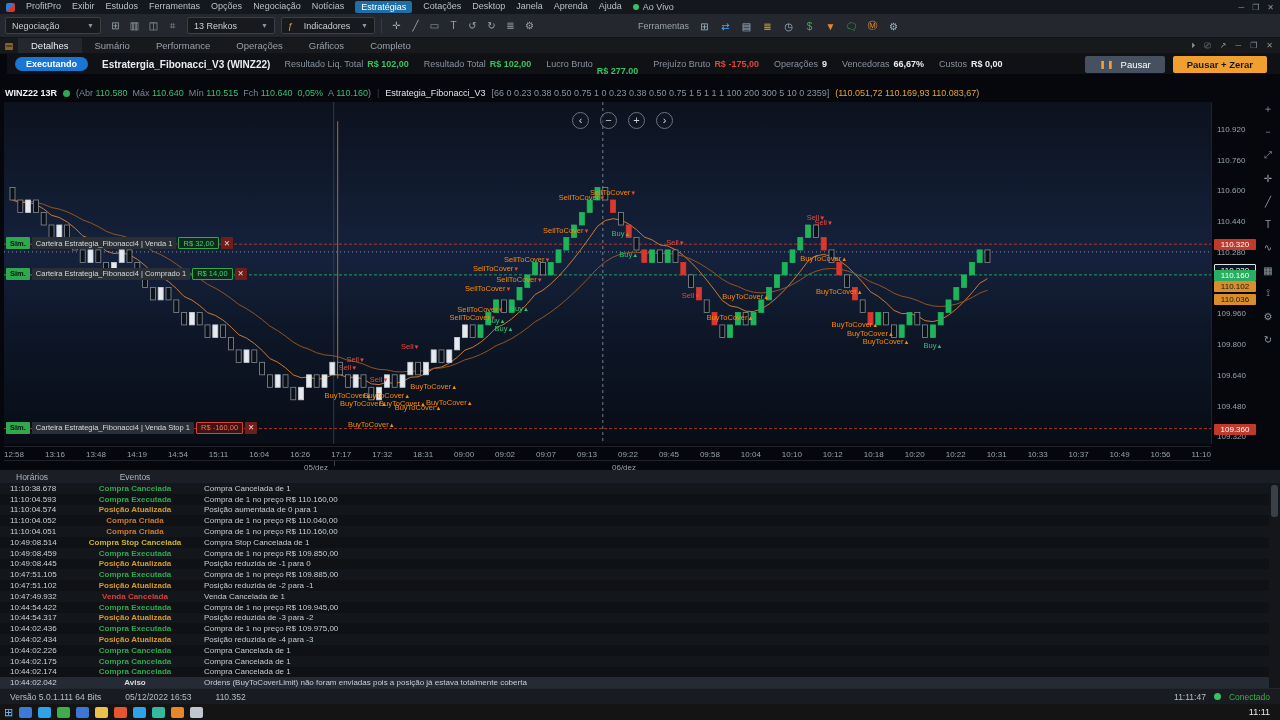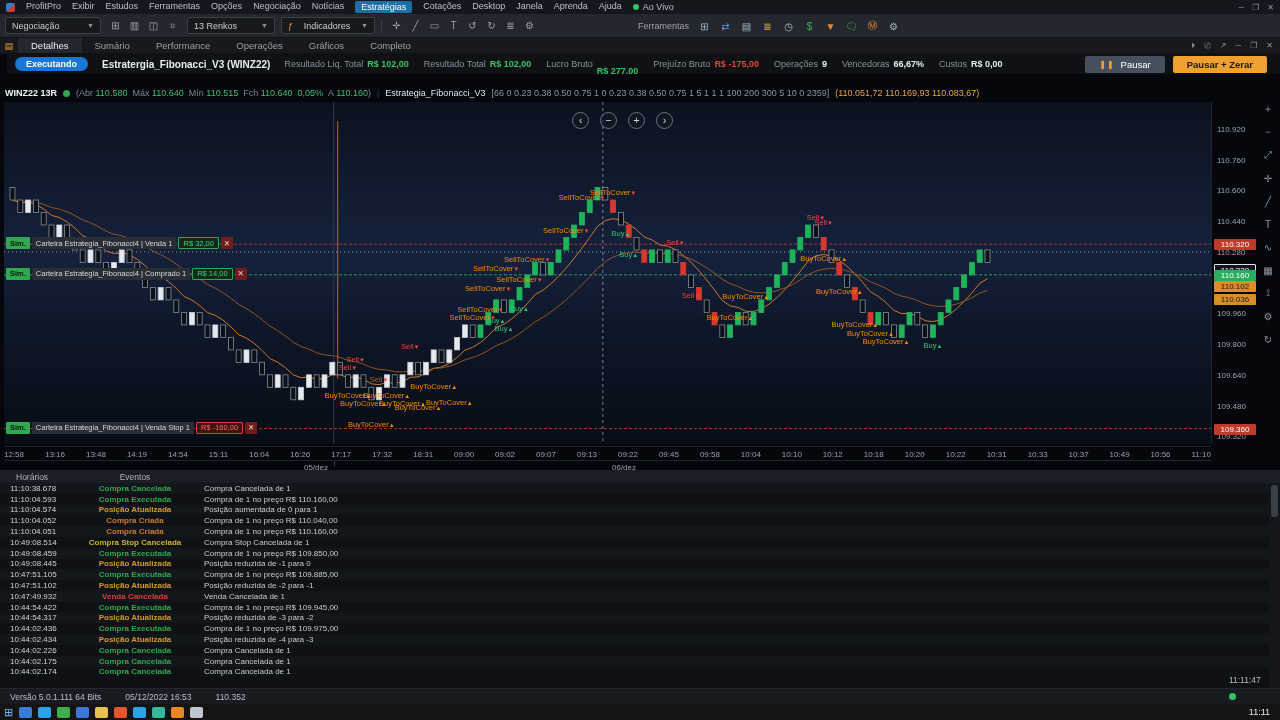--- a/index.html
+++ b/index.html
@@ -98,21 +98,21 @@
   .ev-row:nth-child(even) { background:#0f1114; }
   .ev-row.selected { background:#242b35; }
   .ev-time { padding-left:10px; color:#ccd2d8; }
   .ev-type { text-align:center; font-weight:bold; }
   .ev-msg { color:#c8cdd3; padding-left:4px; }
   #ev-scroll { position:absolute; right:0; top:13px; width:11px; height:205px; background:#14161a; }
   #ev-scroll .handle { position:absolute; left:2px; top:2px; width:7px; height:32px; background:#3a4047; border-radius:3px; }
 
   
   #statusbar { position:absolute; left:0; top:688px; width:1280px; height:16px; background:#181b20; border-top:1px solid #23262c; display:flex; align-items:center; font-size:8.5px; color:#b8bfc7; padding:0 10px; gap:24px; }
-  #status-right { margin-left:auto; display:flex; align-items:flex-start; gap:8px;flex-direction:column; }
+  #status-right { margin-left:auto; display:flex; align-items:center; gap:8px; }
   #conn-dot { width:7px; height:7px; border-radius:50%; background:#35c463; }
   #conn-label { color:#3fae4a; }
 
   
   #taskbar { position:absolute; left:0; top:704px; width:1280px; height:16px; background:#141414; display:flex; align-items:center; gap:6px; padding:0 4px; }
   .tb-app { width:13px; height:11px; border-radius:2px; }
   #start-button { color:#7ab8f5; font-size:11px; line-height:11px; }
   #task-clock { margin-left:auto; color:#e8e8e8; font-size:9px; padding-right:6px; }
 </style>
 </head>
@@ -662,20 +662,26 @@
           <span class="ev-type" style="color: rgb(47, 168, 79);">Compra Cancelada</span>
           <span class="ev-msg">Compra Cancelada de 1</span>
           <span></span>
         </div>
         <div class="ev-row">
           <span class="ev-time">10:44:02.174</span>
           <span class="ev-type" style="color: rgb(47, 168, 79);">Compra Cancelada</span>
           <span class="ev-msg">Compra Cancelada de 1</span>
           <span></span>
         </div>
+        <div class="ev-row selected">
+          <span class="ev-time">10:44:02.042</span>
+          <span class="ev-type" style="color: rgb(215, 219, 224);">Aviso</span>
+          <span class="ev-msg">Ordens (BuyToCoverLimit) não foram enviadas pois a posição já estava totalmente coberta</span>
+          <span></span>
+        </div>
       </div>
     <div id="ev-scroll">
       <div class="handle"></div>
     </div>
   </div>
 
   <div id="statusbar">
     <span>Versão 5.0.1.111 64 Bits</span>
     <span>05/12/2022 16:53</span>
     <span>110.352</span>

